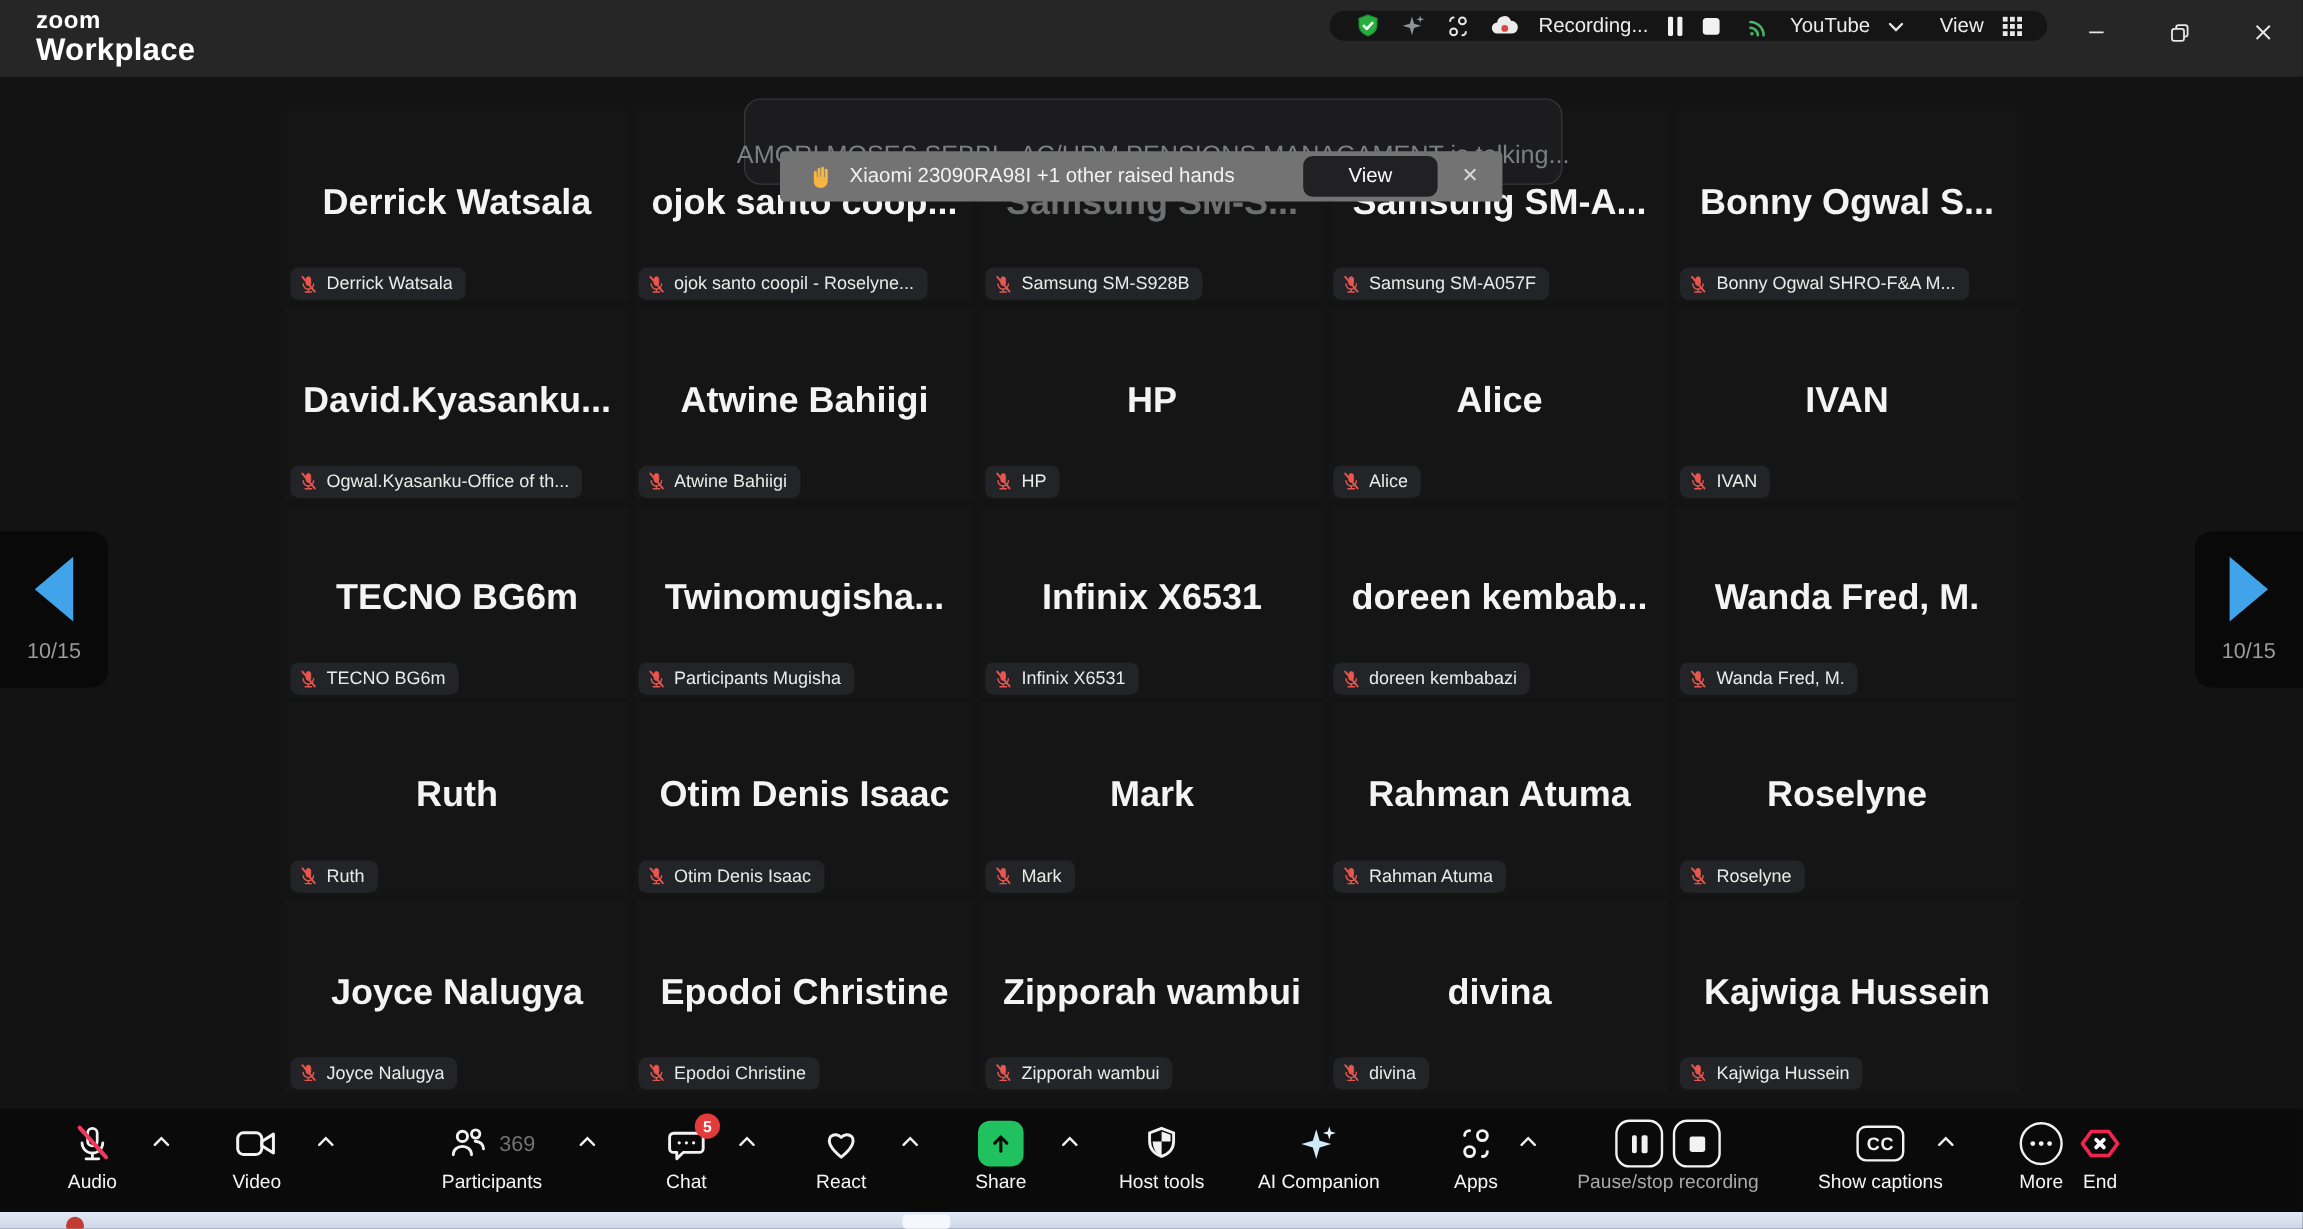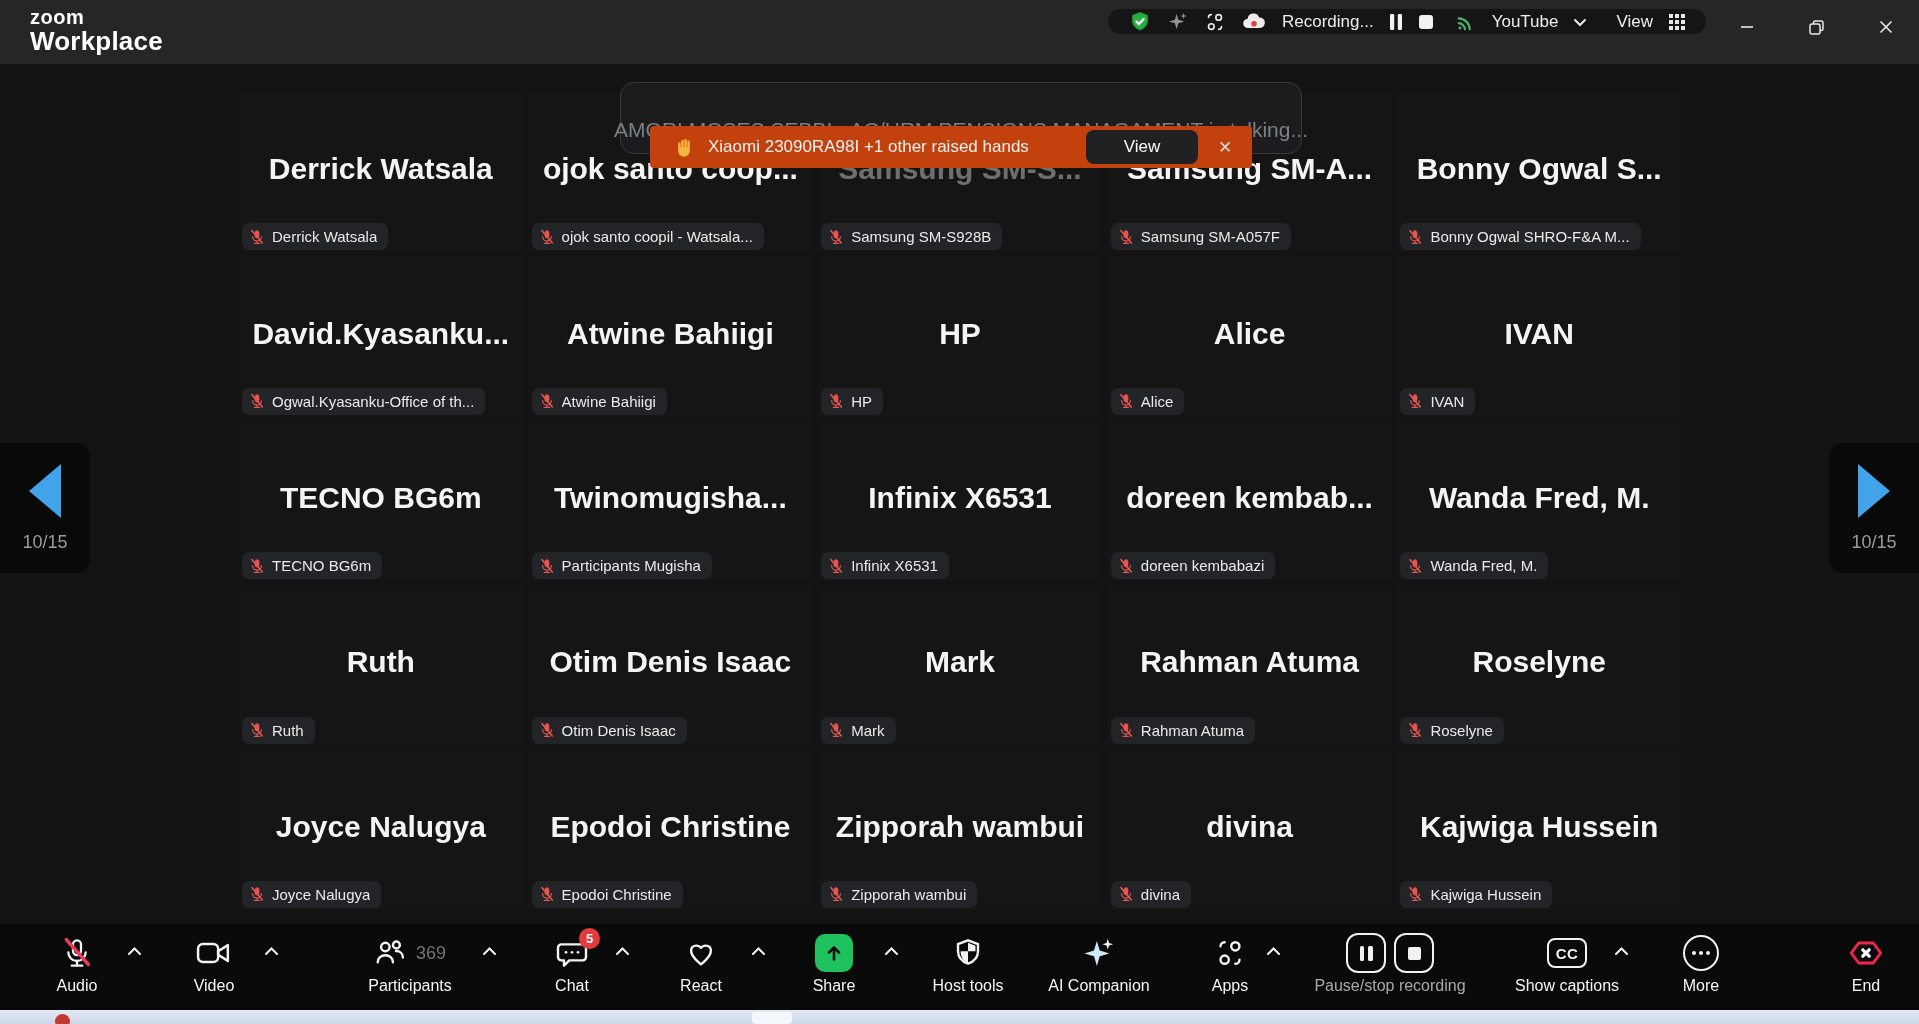--- a/index.html
+++ b/index.html
@@ -15,21 +15,21 @@
     background:#151515; display:flex; align-items:center; gap:15px; padding:0 20px; color:#ececec; }
   #tb-pill .txt { font-size:17px; white-space:nowrap; }
   .win-btn { position:absolute; top:8px; width:44px; height:38px; display:flex; align-items:center;
     justify-content:center; color:#e8e8e8; font-size:20px; cursor:default; }
   svg { display:block; }
 
   
   #talk-banner { position:absolute; left:620px; top:82px; width:682px; height:72px; background:#1c1c1e;
     border:1px solid #3a3a3c; border-radius:14px; z-index:5; display:flex; align-items:flex-end; justify-content:center; }
   #talk-banner span { color:#7c8084; font-size:21px; padding-bottom:11px; white-space:nowrap; }
-  #hand-toast { position:absolute; left:650px; top:126px; width:602px; height:42px; background:#c2410c;
+  #hand-toast { position:absolute; left:650px; top:126px; width:602px; height:42px; background:#737373;
     border-radius:4px; z-index:6; display:flex; align-items:center; }
   #hand-toast .msg { color:#f2f2f2; font-size:17px; margin-left:12px; white-space:nowrap; }
   #toast-view { margin-left:auto; width:112px; height:34px; background:#212124; border-radius:8px;
     color:#fafafa; font-size:17px; display:flex; align-items:center; justify-content:center; }
   #toast-close { width:54px; text-align:center; color:#d8d8d8; font-size:17px; }
 
   
   #grid { position:absolute; left:238px; top:92px; width:1444px; height:818px; display:grid;
     grid-template-columns:repeat(5,1fr); grid-template-rows:repeat(5,1fr); gap:4px; z-index:1; }
   .tile { position:relative; background:#151515; }
@@ -224,21 +224,21 @@
         <svg width="16" height="16" viewBox="0 0 24 24">
             <g stroke="#e8564e" fill="#e8564e" stroke-linecap="round">
               <rect x="9" y="2.5" width="6" height="11" rx="3" stroke-width="1"></rect>
               <path d="M5.5 11.5a6.5 6.5 0 0 0 13 0" fill="none" stroke-width="1.8"></path>
               <line x1="12" y1="18" x2="12" y2="21" stroke-width="1.8"></line>
               <line x1="8" y1="21.5" x2="16" y2="21.5" stroke-width="1.8"></line>
               <line x1="4.5" y1="2.5" x2="20" y2="21" stroke-width="2.4"></line>
             </g>
           </svg>
       </span>
-      <span>ojok santo coopil - Watsala...</span>
+      <span>ojok santo coopil - Roselyne...</span>
     </div>
   </div>
 
   <div class="tile">
     <div class="pname dimmed">Samsung SM-S...</div>
     <div class="mute-badge">
       <span>
         <svg width="16" height="16" viewBox="0 0 24 24">
             <g stroke="#e8564e" fill="#e8564e" stroke-linecap="round">
               <rect x="9" y="2.5" width="6" height="11" rx="3" stroke-width="1"></rect>
@@ -836,21 +836,21 @@
     <div class="t-icon">
       <div class="more-circ">
           <i></i>
           <i></i>
           <i></i>
         </div>
     </div>
     <div class="t-label">More</div>
   </div>
 
-  <div class="t-item" style="left:1816px;width:100px;">
+  <div class="t-item" style="left:1700px;width:100px;">
     <div class="t-icon">
       <svg width="40" height="32" viewBox="0 0 28 24">
           <path d="M8.5 4.5h11L25 12l-5.5 7.5h-11L3 12z" fill="none" stroke="#f0254f" stroke-width="2.2" stroke-linejoin="round"></path>
           <g stroke="#fff" stroke-width="2.4" stroke-linecap="round">
             <line x1="11.6" y1="9.6" x2="16.4" y2="14.4"></line>
             <line x1="16.4" y1="9.6" x2="11.6" y2="14.4"></line>
           </g>
         </svg>
     </div>
     <div class="t-label">End</div>

